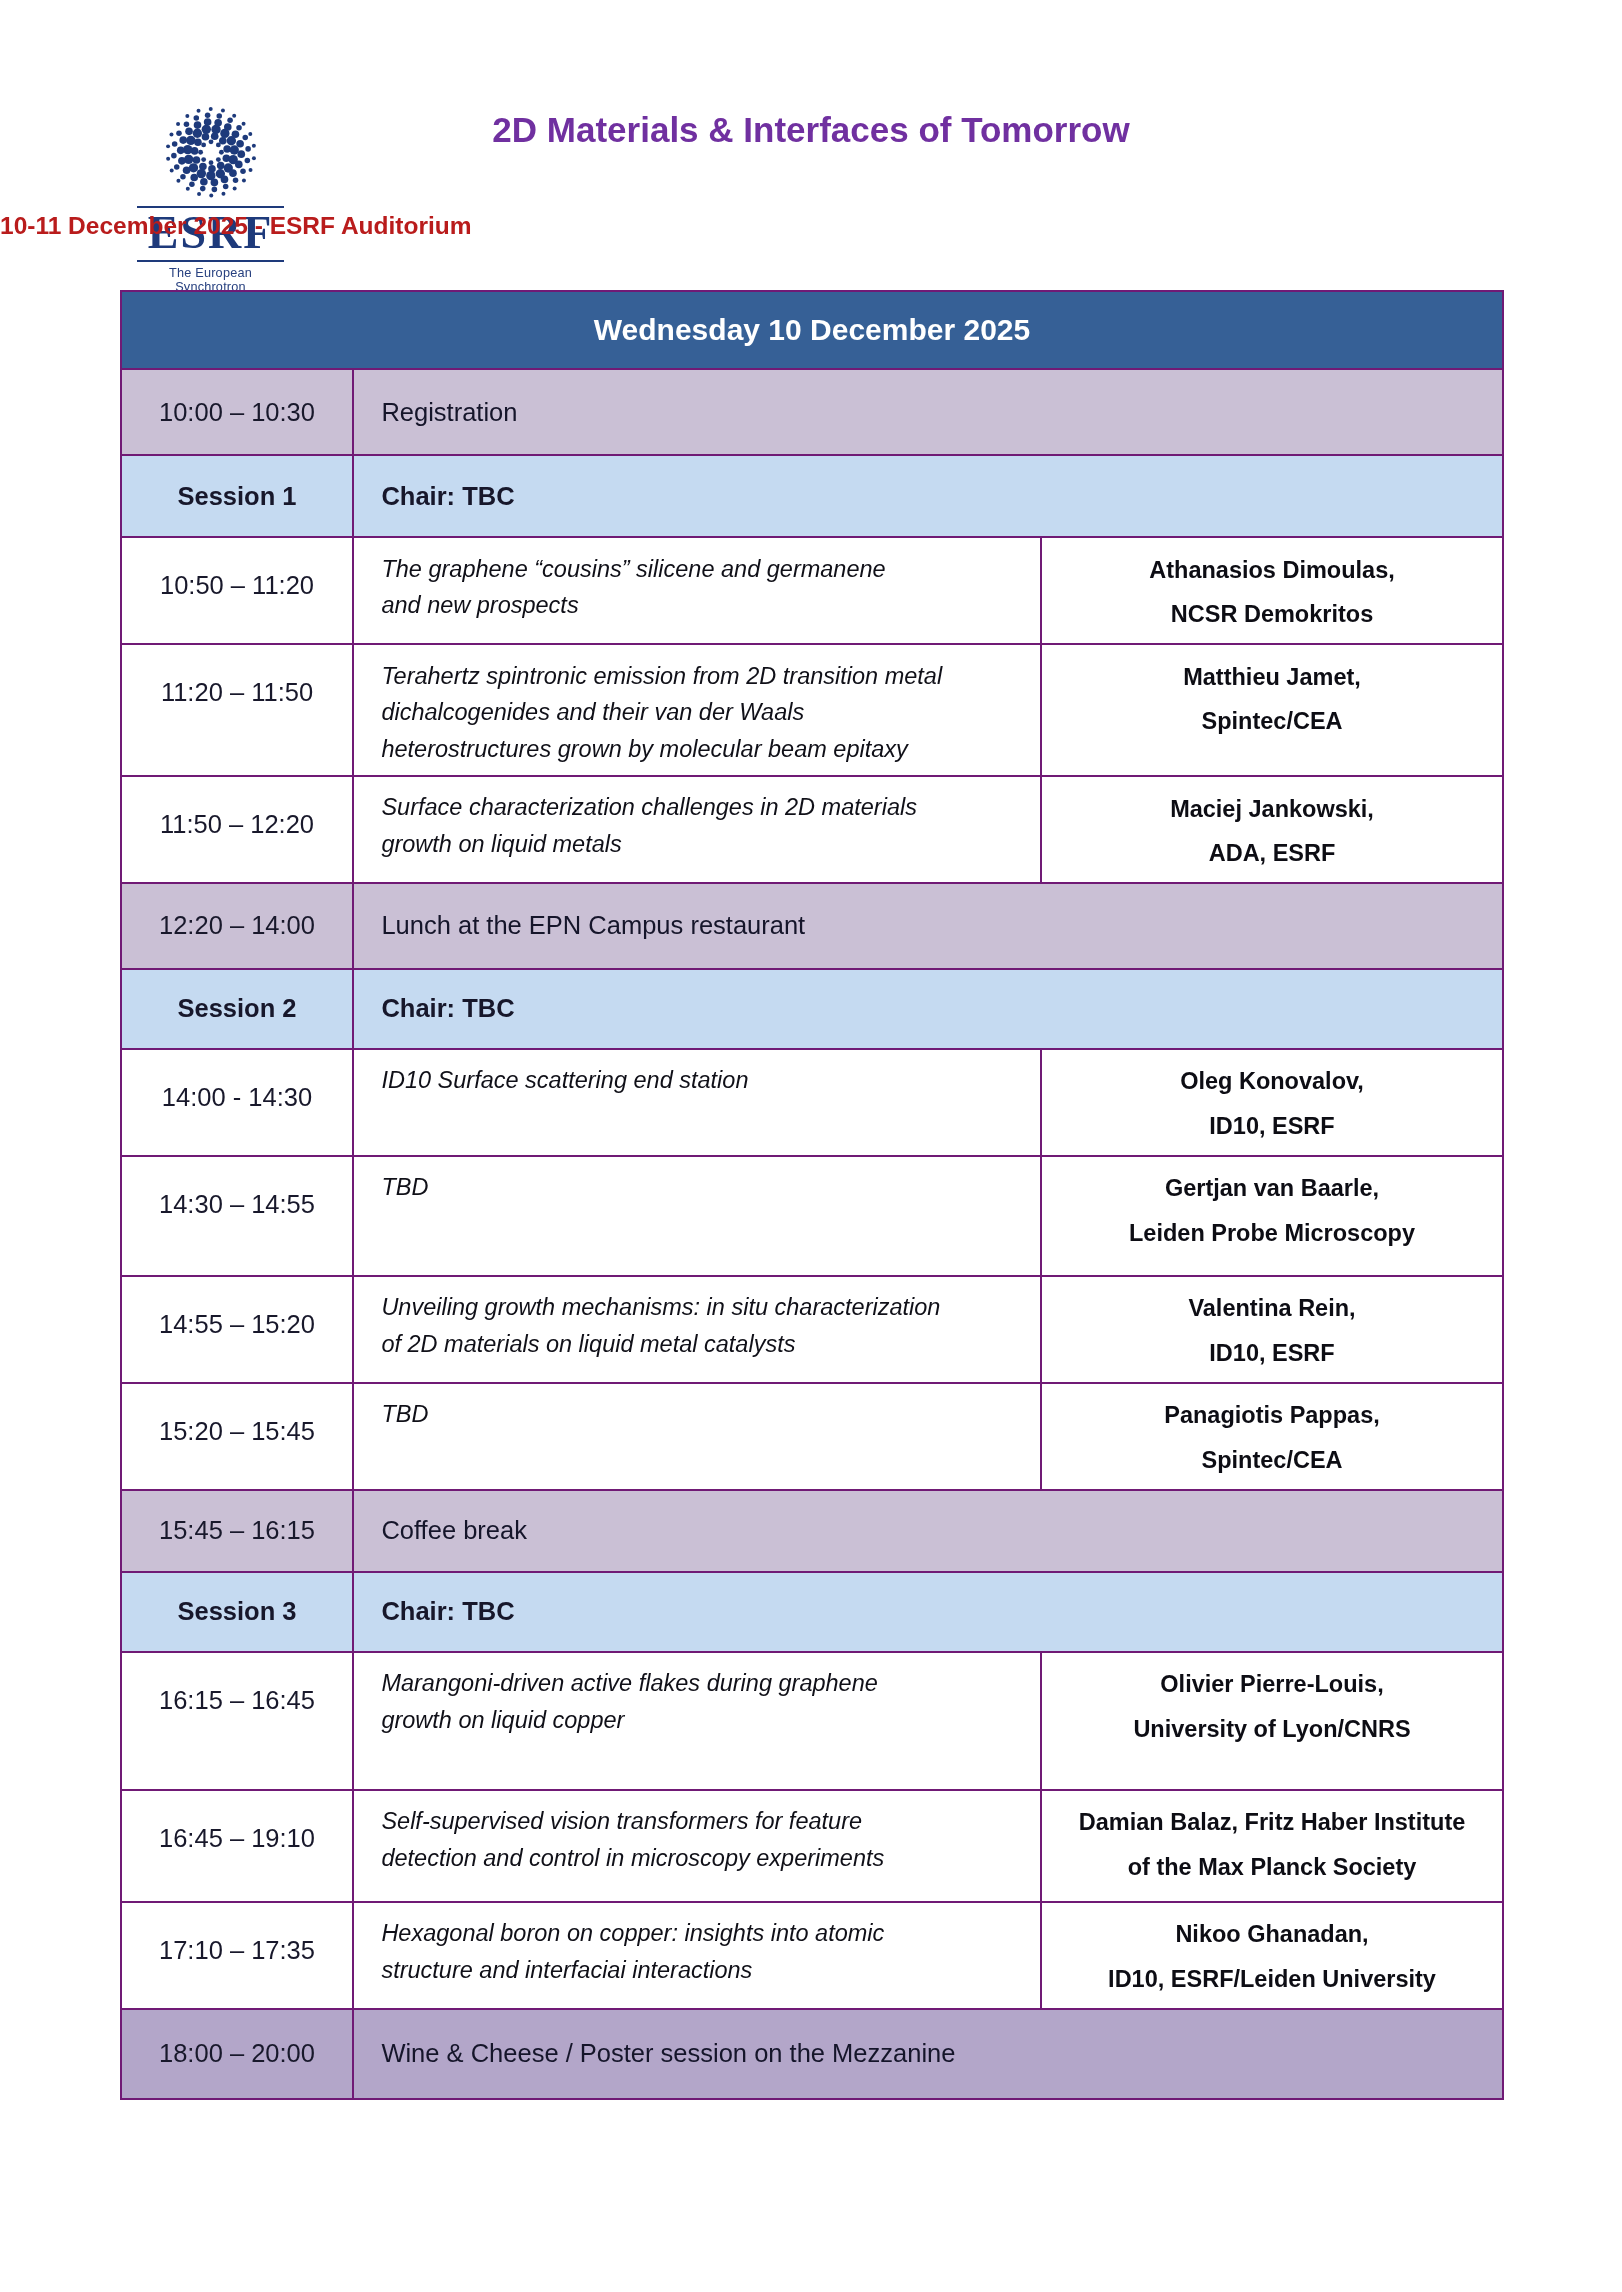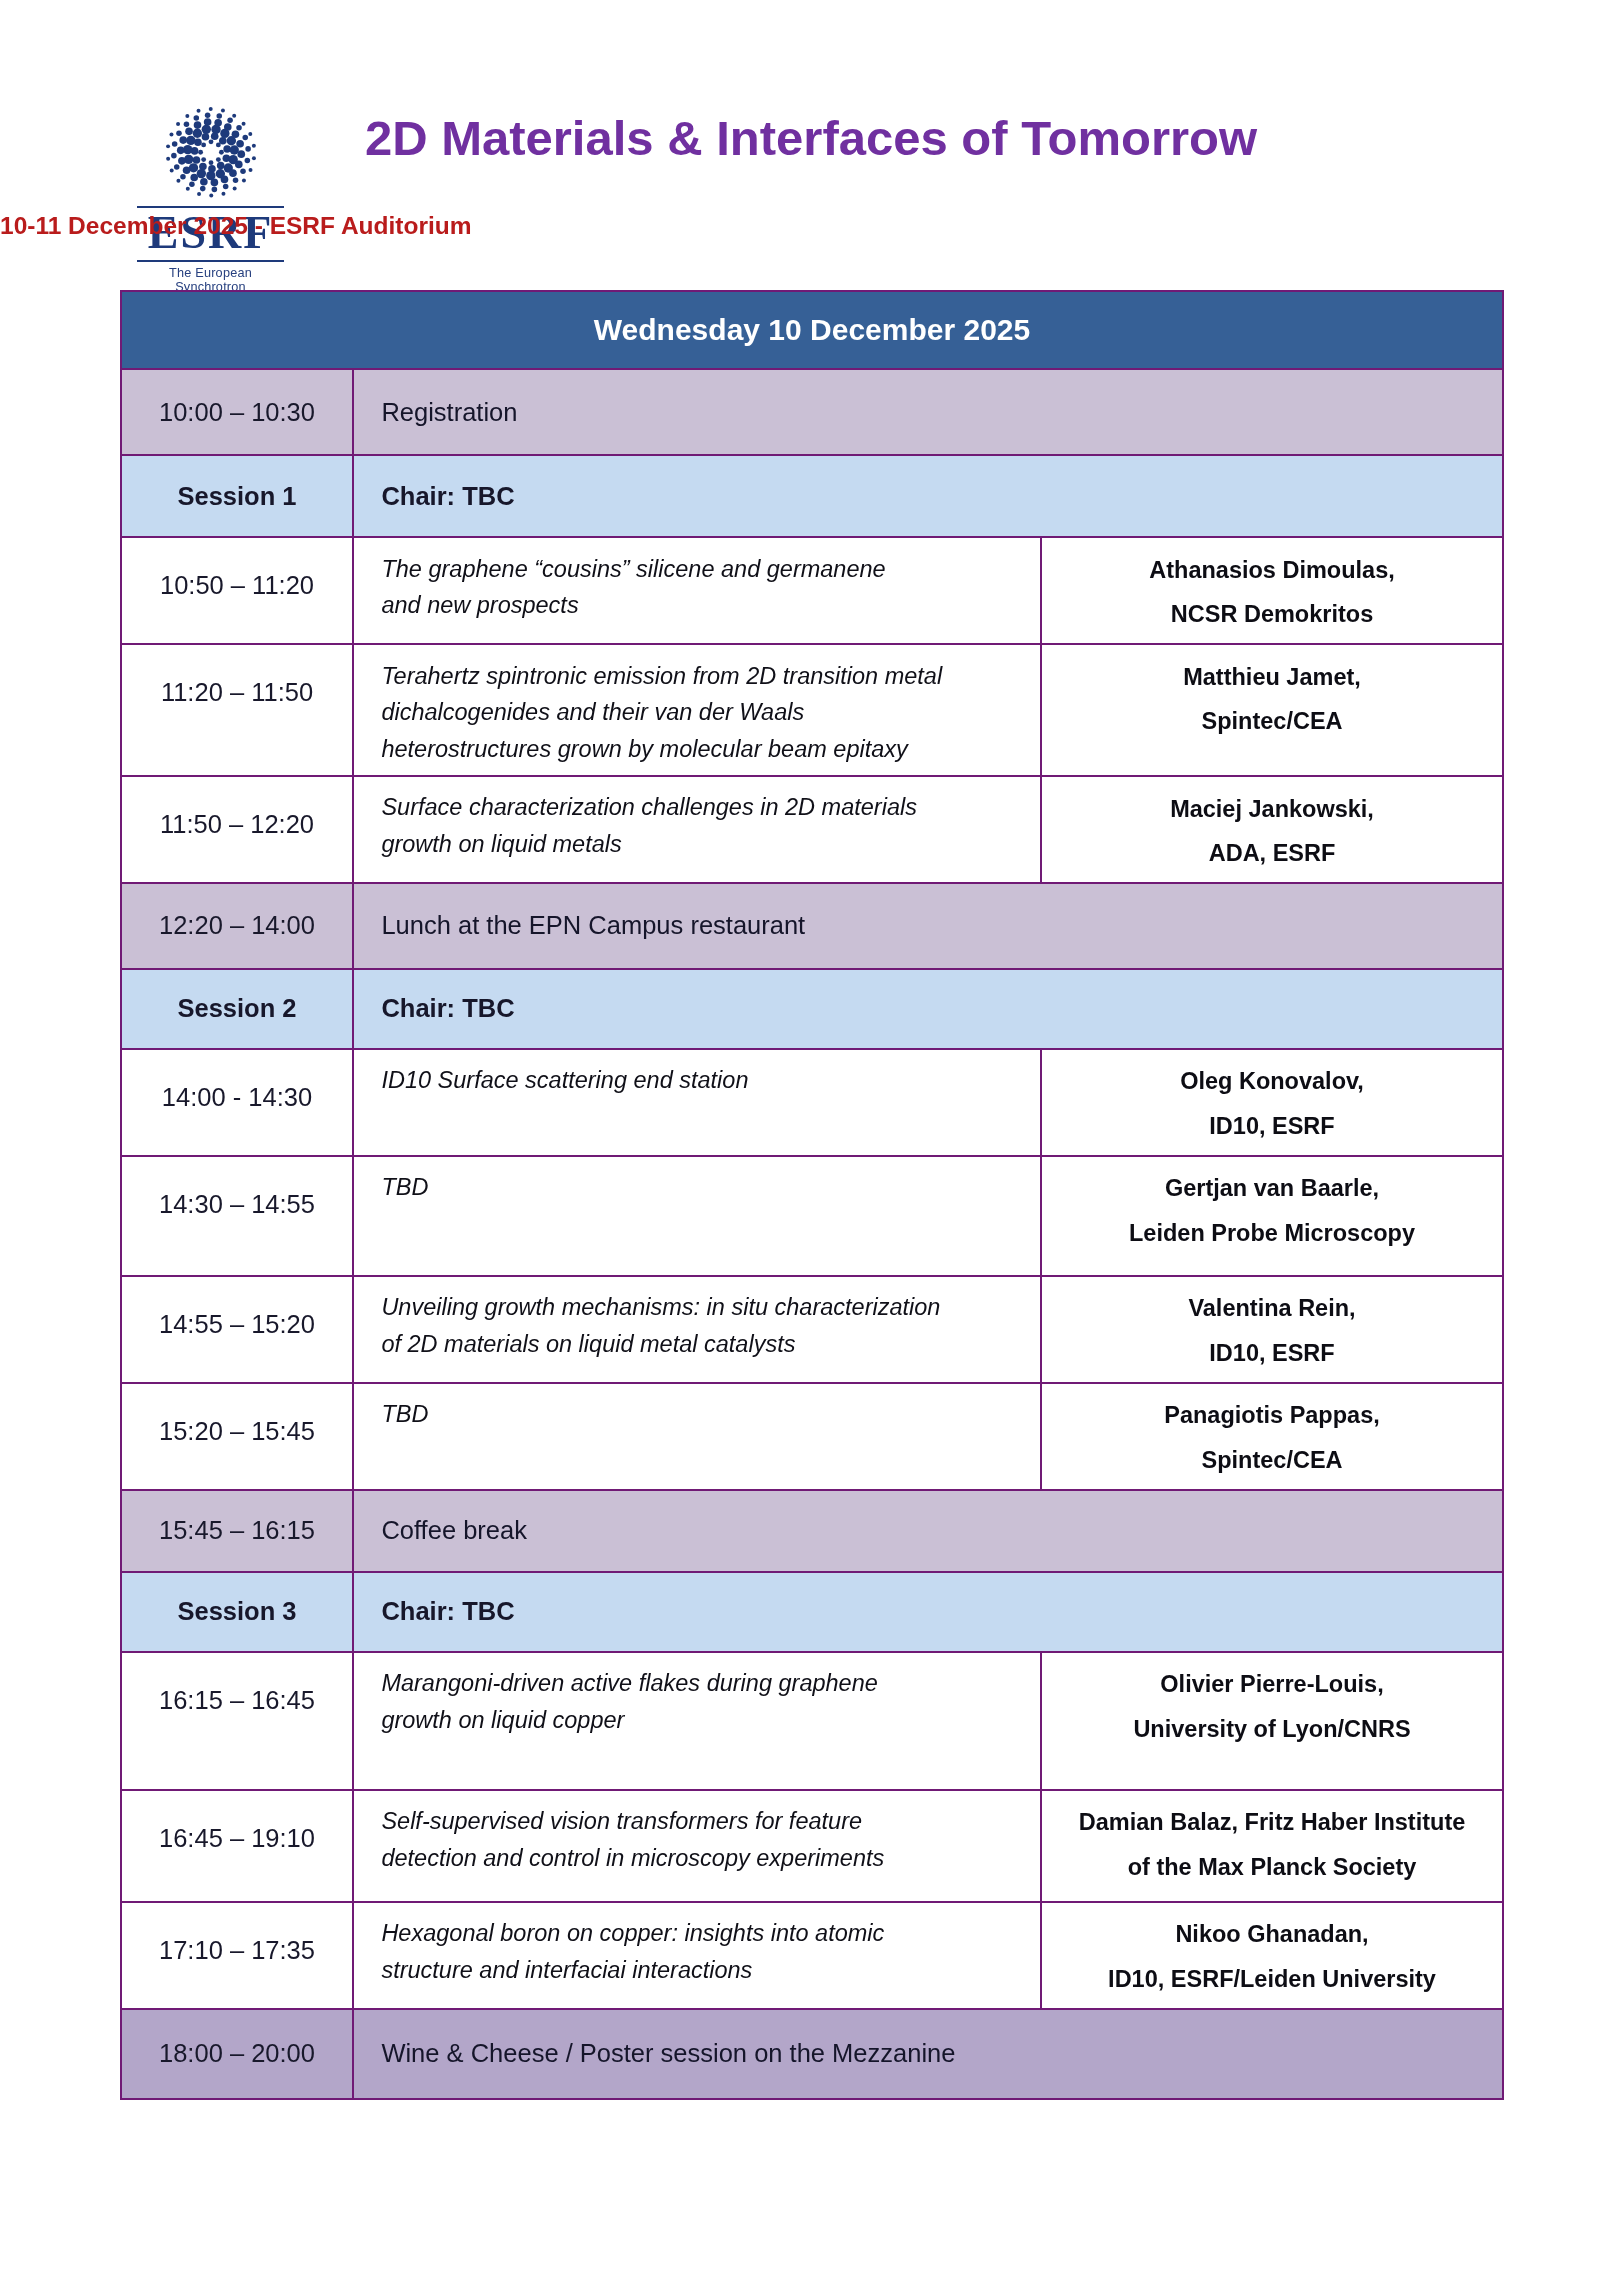--- a/index.html
+++ b/index.html
@@ -33,21 +33,21 @@
   .logo-tagline{
     display:block;
     font-size:12.7px;
     color:#27407f;
     margin-top:3.9px;
     letter-spacing:0.2px;
   }
   .event-title{
     position:absolute;left:0;top:110px;width:100%;
     text-align:center;
-    font-size:49px;font-weight:700;color:#7030a0;
+    font-size:35px;font-weight:700;color:#7030a0;
   }
   .event-subtitle{
     position:absolute;left:0;top:212px;width:100%;
     text-align:left;
     font-size:24.5px;font-weight:700;color:#b91c1c;
   }
   
   table.schedule{
     position:absolute;left:120px;top:290px;
     width:1382px;

